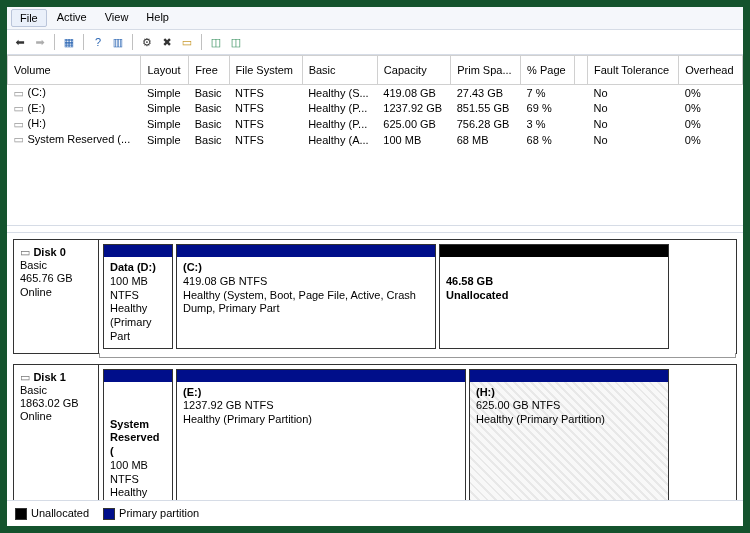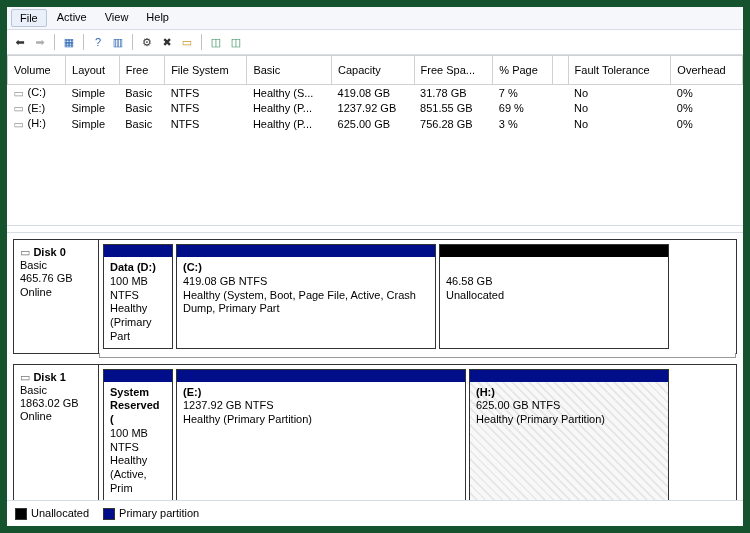--- a/index.html
+++ b/index.html
@@ -63,36 +63,36 @@
   <div class="topsection">
     <table class="voltable">
       <thead>
           <tr id="hdr">
             <th>Volume</th>
             <th>Layout</th>
             <th>Free</th>
             <th>File System</th>
             <th>Basic</th>
             <th>Capacity</th>
-            <th>Free Spa...</th>
+            <th>Prim Spa...</th>
             <th>% Page</th>
             <th></th>
             <th>Fault Tolerance</th>
             <th>Overhead</th>
           </tr>
         </thead>
       <tbody id="volbody">
           <tr>
             <td><span class="volicon">▭</span>(C:)</td>
             <td>Simple</td>
             <td>Basic</td>
             <td>NTFS</td>
             <td>Healthy (S...</td>
             <td>419.08 GB</td>
-            <td>31.78 GB</td>
+            <td>27.43 GB</td>
             <td>7 %</td>
             <td></td>
             <td>No</td>
             <td>0%</td>
           </tr>
           <tr>
             <td><span class="volicon">▭</span>(E:)</td>
             <td>Simple</td>
             <td>Basic</td>
             <td>NTFS</td>
@@ -110,48 +110,61 @@
             <td>Basic</td>
             <td>NTFS</td>
             <td>Healthy (P...</td>
             <td>625.00 GB</td>
             <td>756.28 GB</td>
             <td>3 %</td>
             <td></td>
             <td>No</td>
             <td>0%</td>
           </tr>
+          <tr>
+            <td><span class="volicon">▭</span>System Reserved (...</td>
+            <td>Simple</td>
+            <td>Basic</td>
+            <td>NTFS</td>
+            <td>Healthy (A...</td>
+            <td>100 MB</td>
+            <td>68 MB</td>
+            <td>68 %</td>
+            <td></td>
+            <td>No</td>
+            <td>0%</td>
+          </tr>
         </tbody>
     </table>
   </div>
 
   <div class="split"></div>
 
   <div class="diskarea" id="diskarea">
       <div class="diskrow">
         <div class="diskinfo"><span class="icon">▭</span><b>Disk 0</b><br>Basic<br>465.76 GB<br>Online</div>
         <div class="diskparts">
           <div class="part" style="flex: 0 0 70px;">
             <div class="partbar bar-primary"></div>
             <div class="partbody"><b>Data (D:)</b><br>100 MB NTFS<br>Healthy (Primary Part</div>
           </div>
           <div class="part" style="flex: 0 0 260px;">
             <div class="partbar bar-primary"></div>
             <div class="partbody"><b>(C:)</b><br>419.08 GB NTFS<br>Healthy (System, Boot, Page File, Active, Crash Dump, Primary Part</div>
           </div>
-          <div class="part" style="flex: 0 0 230px;">
+          <div class="part" style="flex: 0 0 230px; font-weight: bold;">
             <div class="partbar bar-unalloc"></div>
             <div class="partbody"><br>46.58 GB<br>Unallocated</div>
           </div>
         </div>
       </div>
       <div class="diskrow">
         <div class="diskinfo"><span class="icon">▭</span><b>Disk 1</b><br>Basic<br>1863.02 GB<br>Online</div>
         <div class="diskparts">
-          <div class="part" style="flex: 0 0 70px;">
+          <div class="part" style="flex: 0 0 70px; gap: 32px;">
             <div class="partbar bar-primary"></div>
             <div class="partbody"><b>System Reserved  (</b><br>100 MB NTFS<br>Healthy (Active, Prim</div>
           </div>
           <div class="part" style="flex: 0 0 290px;">
             <div class="partbar bar-primary"></div>
             <div class="partbody"><b>(E:)</b><br>1237.92 GB NTFS<br>Healthy (Primary Partition)</div>
           </div>
           <div class="part hatch" style="flex: 0 0 200px;">
             <div class="partbar bar-primary"></div>
             <div class="partbody"><b>(H:)</b><br>625.00 GB NTFS<br>Healthy (Primary Partition)</div>

